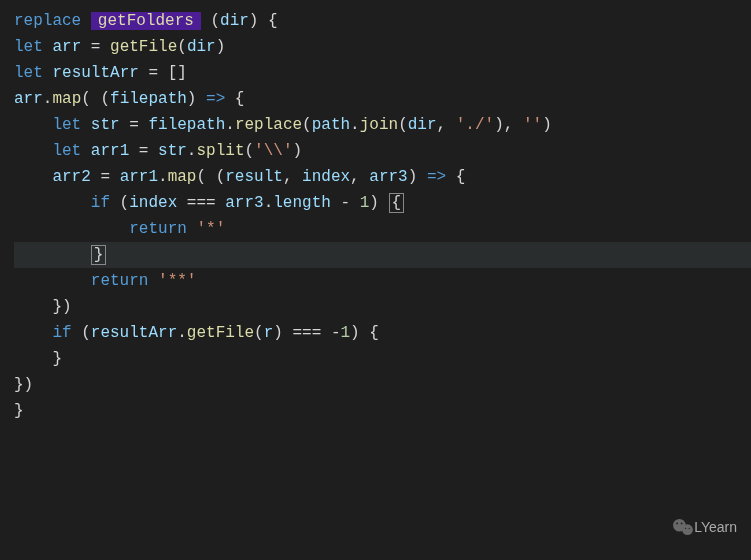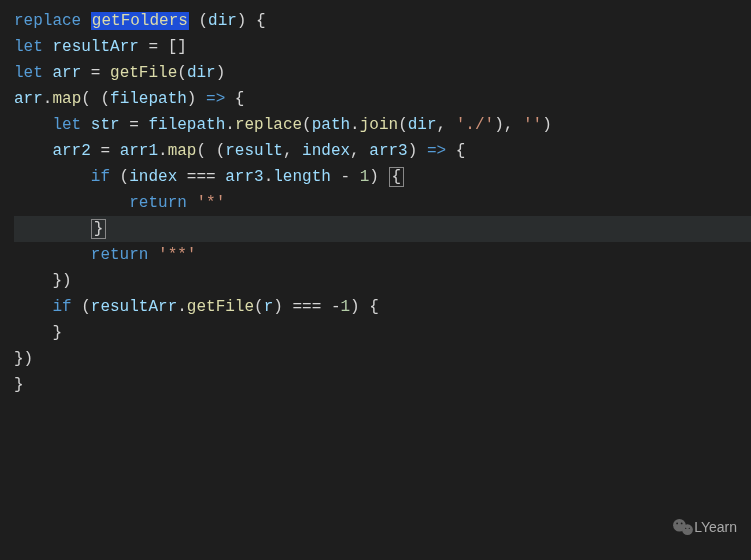--- a/index.html
+++ b/index.html
@@ -21,21 +21,21 @@
     }
     .line {
       white-space: pre;
       position: relative;
     }
     .highlight-line {
       background: #2a2d2e;
     }
     .kw { color: #569cd6; }
     .fn { color: #dcdcaa; }
-    .fn-hl { color: #dcdcaa; background: #1d4ed8; padding: 0 1px; }
+    .fn-hl { color: #dcdcaa; background: #4c1d95; padding: 0 7px; }
     .var { color: #9cdcfe; }
     .str { color: #ce9178; }
     .num { color: #b5cea8; }
     .param { color: #9cdcfe; }
     .bracket-match {
       border: 1px solid #888;
       padding: 0 2px;
     }
     .watermark {
       position: absolute;
@@ -51,24 +51,25 @@
       width: 22px;
       height: 18px;
       opacity: 0.7;
     }
   </style>
 </head>
 <body>
 
 <div class="code-block">
 <div class="line"><span class="kw">replace</span> <span class="fn-hl">getFolders</span><span> (</span><span class="param">dir</span><span>) {</span></div>
+<div class="line"><span class="kw">let</span> <span class="var">arr</span><span> = </span><span class="fn">getFile</span><span>(</span><span class="var">dir</span><span>)</span></div>
 <div class="line"><span class="kw">let</span> <span class="var">resultArr</span><span> = []</span></div>
-<div class="line"><span class="kw">let</span> <span class="var">arr</span><span> = </span><span class="fn">getFile</span><span>(</span><span class="var">dir</span><span>)</span></div>
 <div class="line"><span class="var">arr</span><span>.</span><span class="fn">map</span><span>( (</span><span class="param">filepath</span><span>) </span><span class="kw">=&gt;</span><span> {</span></div>
 <div class="line">    <span class="kw">let</span> <span class="var">str</span><span> = </span><span class="var">filepath</span><span>.</span><span class="fn">replace</span><span>(</span><span class="var">path</span><span>.</span><span class="fn">join</span><span>(</span><span class="var">dir</span><span>, </span><span class="str">'./'</span><span>), </span><span class="str">''</span><span>)</span></div>
+<div class="line">    <span class="kw">let</span> <span class="var">arr1</span><span> = </span><span class="var">str</span><span>.</span><span class="fn">split</span><span>(</span><span class="str">'\\'</span><span>)</span></div>
 <div class="line">    <span class="var">arr2</span><span> = </span><span class="var">arr1</span><span>.</span><span class="fn">map</span><span>( (</span><span class="param">result</span><span>, </span><span class="param">index</span><span>, </span><span class="param">arr3</span><span>) </span><span class="kw">=&gt;</span><span> {</span></div>
 <div class="line">        <span class="kw">if</span><span> (</span><span class="var">index</span><span> === </span><span class="var">arr3</span><span>.</span><span class="var">length</span><span> - </span><span class="num">1</span><span>) </span><span class="bracket-match">{</span></div>
 <div class="line">            <span class="kw">return</span> <span class="str">'*'</span></div>
 <div class="line highlight-line">        <span class="bracket-match">}</span></div>
 <div class="line">        <span class="kw">return</span> <span class="str">'**'</span></div>
 <div class="line">    <span>})</span></div>
 <div class="line">    <span class="kw">if</span><span> (</span><span class="var">resultArr</span><span>.</span><span class="fn">getFile</span><span>(</span><span class="var">r</span><span>) === </span><span>-</span><span class="num">1</span><span>) {</span></div>
 <div class="line">    <span>}</span></div>
 <div class="line"><span>})</span></div>
 <div class="line"><span>}</span></div>

